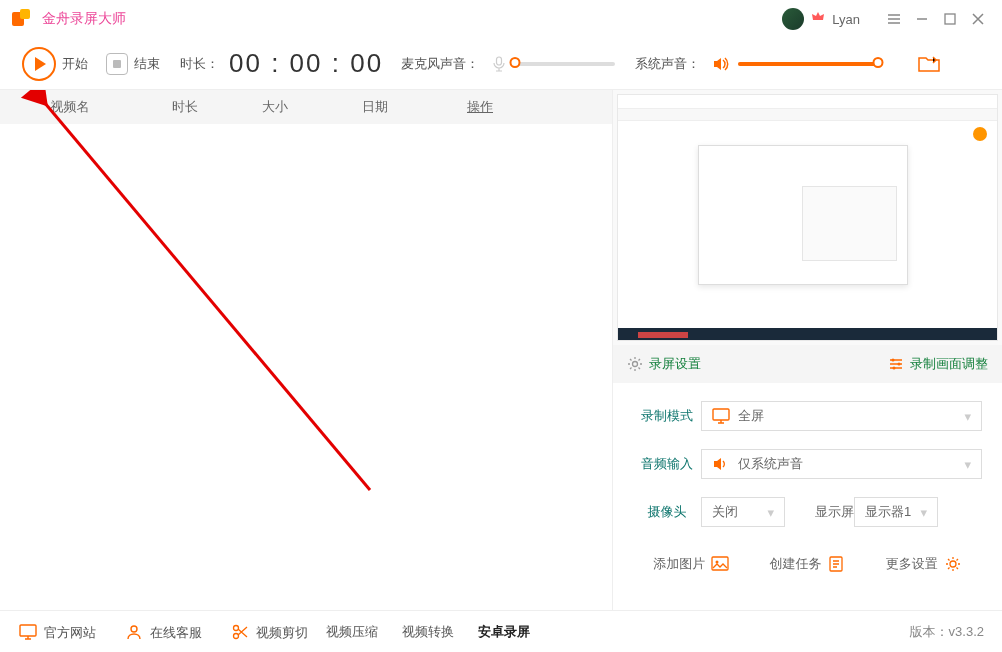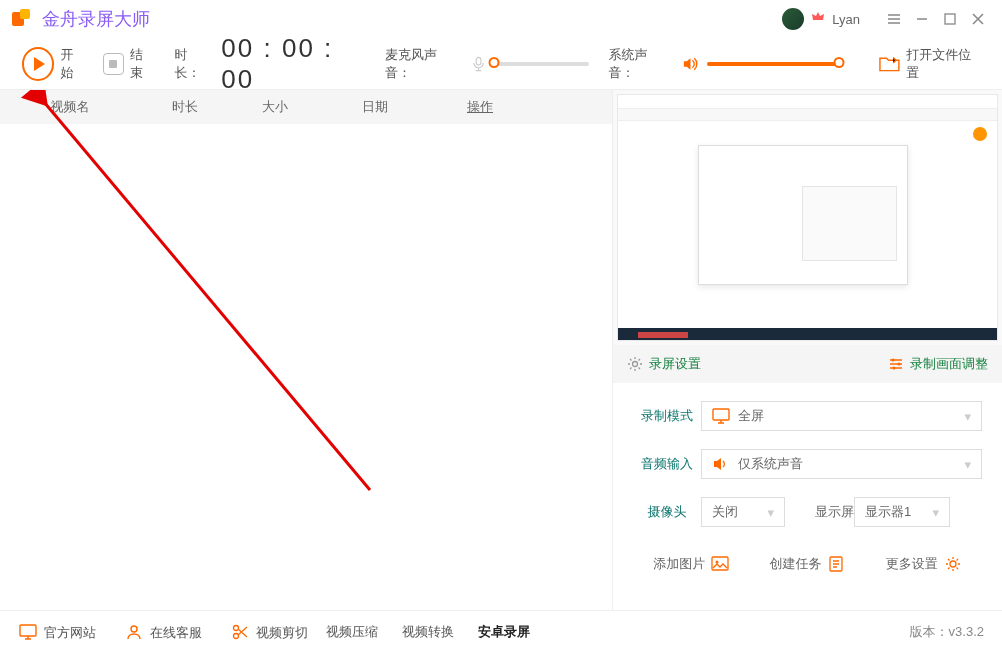--- a/index.html
+++ b/index.html
@@ -2,21 +2,21 @@
 <html><head>
 <meta charset="utf-8">
 <style>
 * { margin: 0; padding: 0; box-sizing: border-box; font-family: "Microsoft YaHei", sans-serif; }
 body { width: 1002px; height: 652px; background: #fff; overflow: hidden; font-size: 13px; color: #333; position: relative; }
 
 .titlebar { height: 38px; display: flex; align-items: center; padding: 0 10px; }
 .app-logo { width: 24px; height: 24px; margin-right: 8px; position: relative; }
 .app-logo::before { content: ''; position: absolute; width: 12px; height: 14px; background: #ff6a00; border-radius: 2px; top: 5px; left: 2px; }
 .app-logo::after { content: ''; position: absolute; width: 10px; height: 10px; background: #ffb400; border-radius: 2px; top: 2px; left: 10px; }
-.app-title { font-size: 18px; color: #8b5cf6; }
+.app-title { font-size: 14px; color: #ec4899; }
 .titlebar-spacer { flex: 1; }
 .avatar { width: 22px; height: 22px; border-radius: 50%; background: linear-gradient(135deg, #2a5c3a, #1a3a2a); margin-right: 6px; }
 .vip-badge { width: 16px; height: 14px; margin-right: 6px; }
 .username { margin-right: 20px; color: #666; }
 .win-btn { width: 28px; height: 28px; display: flex; align-items: center; justify-content: center; color: #888; cursor: pointer; }
 
 .toolbar { height: 52px; display: flex; align-items: center; padding: 0 22px; border-bottom: 1px solid #eee; }
 .play-circle { width: 34px; height: 34px; border: 2px solid #ff6a00; border-radius: 50%; display: flex; align-items: center; justify-content: center; margin-right: 6px; cursor: pointer; }
 .play-triangle { width: 0; height: 0; border-left: 11px solid #ff6a00; border-top: 7px solid transparent; border-bottom: 7px solid transparent; margin-left: 3px; }
 .stop-box { width: 22px; height: 22px; border: 1.5px solid #bbb; border-radius: 4px; display: flex; align-items: center; justify-content: center; margin: 0 6px 0 14px; cursor: pointer; }
@@ -60,21 +60,21 @@
 .settings-title { color: #15803d; }
 .adjust-link { margin-left: auto; color: #15803d; display: flex; align-items: center; cursor: pointer; }
 
 .settings-body { padding: 18px 20px; }
 .setting-row { display: flex; align-items: center; margin-bottom: 18px; }
 .setting-label { width: 68px; color: #0f766e; text-align: center; }
 .setting-icon { width: 18px; height: 18px; margin-right: 8px; }
 .select-box { flex: 1; height: 30px; border: 1px solid #ddd; display: flex; align-items: center; padding: 0 10px; cursor: pointer; color: #666; }
 .select-box .chevron { margin-left: auto; color: #ccc; }
 .small-select { width: 84px; flex: none; margin-right: 30px; }
-.small-select2 { width: 96px; flex: none; }
+.small-select2 { width: 84px; flex: none; }
 .sub-label { color: #666; }
 
 .action-row { display: flex; justify-content: space-around; margin-top: 28px; }
 .action-item { display: flex; align-items: center; color: #666; cursor: pointer; }
 .action-item .ai-icon { width: 18px; height: 18px; margin-left: 6px; }
 
 .footer { height: 42px; border-top: 1px solid #eee; display: flex; align-items: center; padding: 0 18px; }
 .footer-item { display: flex; align-items: flex-end; margin-right: 28px; cursor: pointer; color: #555; }
 .footer-icon { width: 20px; height: 20px; margin-right: 6px; }
 .footer-link { margin-right: 24px; color: #555; cursor: pointer; font-size: 13px; }
@@ -142,21 +142,20 @@
       <path fill="none" stroke="#ff6a00" stroke-width="1.5" d="M11 5a5 5 0 010 8M13 3a8 8 0 010 12"></path>
     </svg>
   <div class="slider" style="width:140px">
     <div class="slider-fill" style="width:100%"></div>
     <div class="slider-thumb" style="left:100%"></div>
   </div>
   <svg class="folder-icon" style="margin-left:20px" viewBox="0 0 22 18">
       <path fill="none" stroke="#ff6a00" stroke-width="1.5" d="M1 3h7l2 2h11v11H1z"></path>
       <path stroke="#ff6a00" stroke-width="1.5" d="M15 2l3 3-3 3"></path>
     </svg>
-  <span class="open-loc">打开文件位置</span>
 </div>
 
 <div class="content">
   <div class="left-panel">
     <div class="table-header">
       <div class="th th1">视频名</div>
       <div class="th th2">时长</div>
       <div class="th th3">大小</div>
       <div class="th th4">日期</div>
       <div class="th th5">操作</div>

